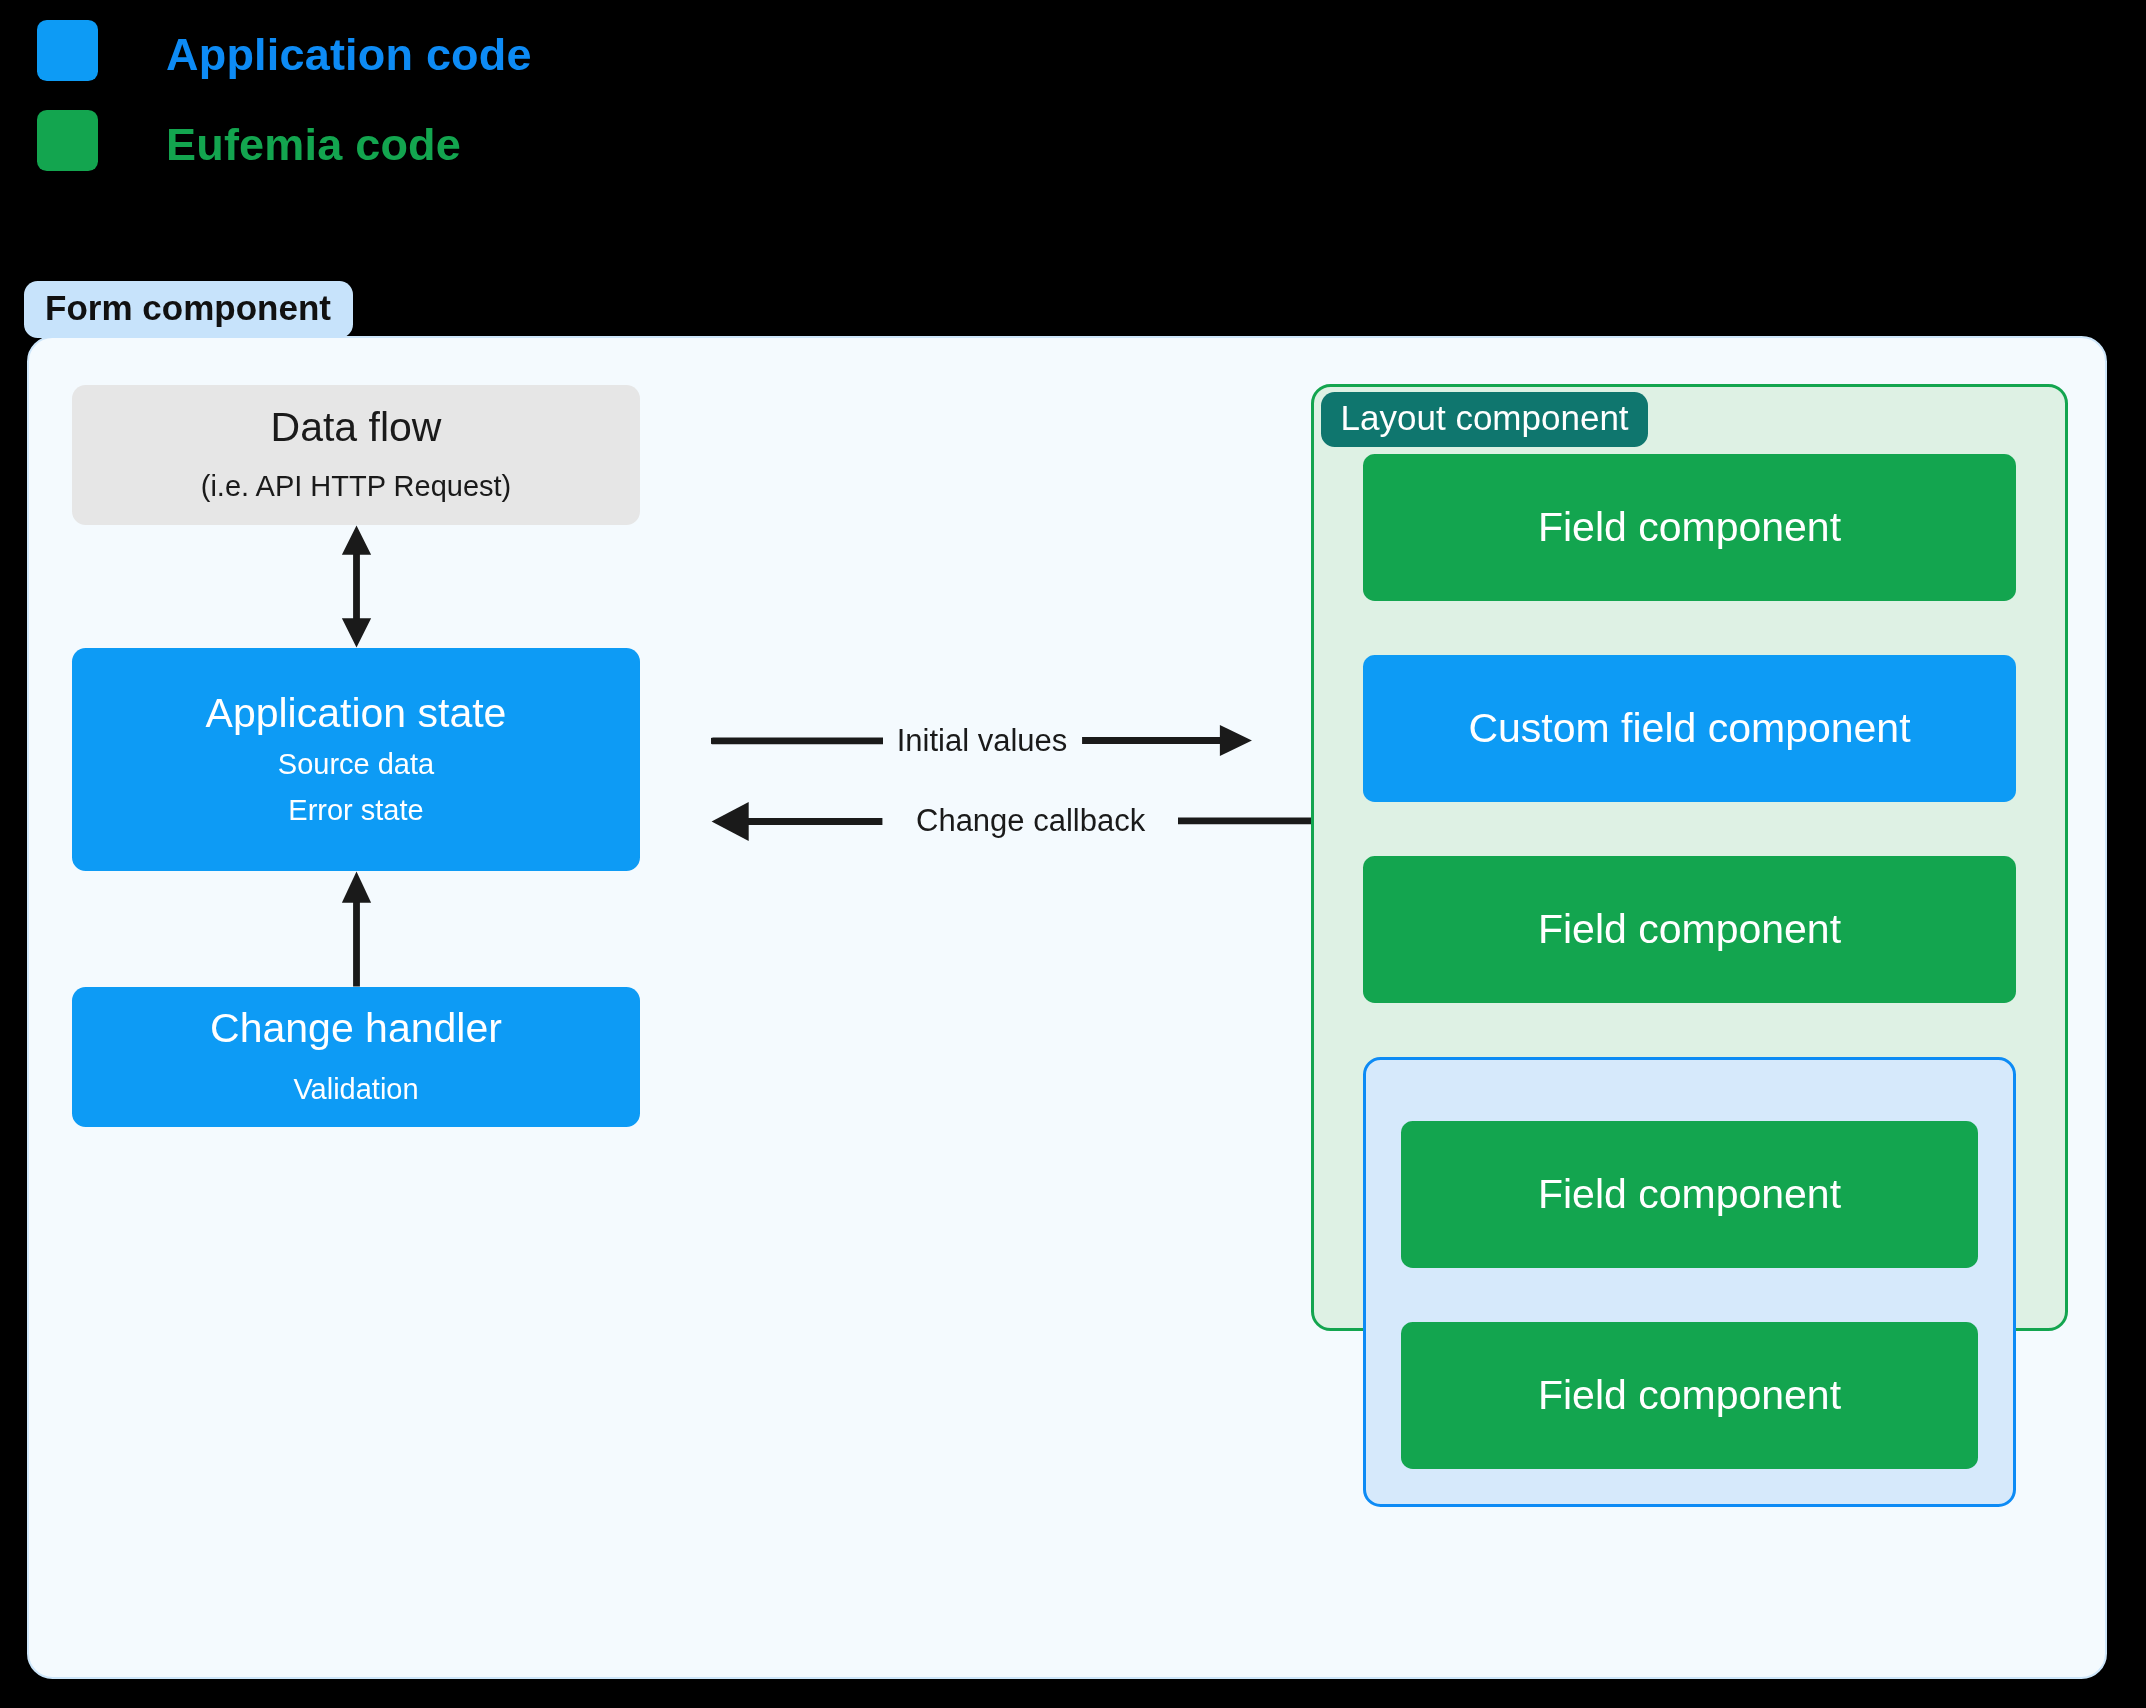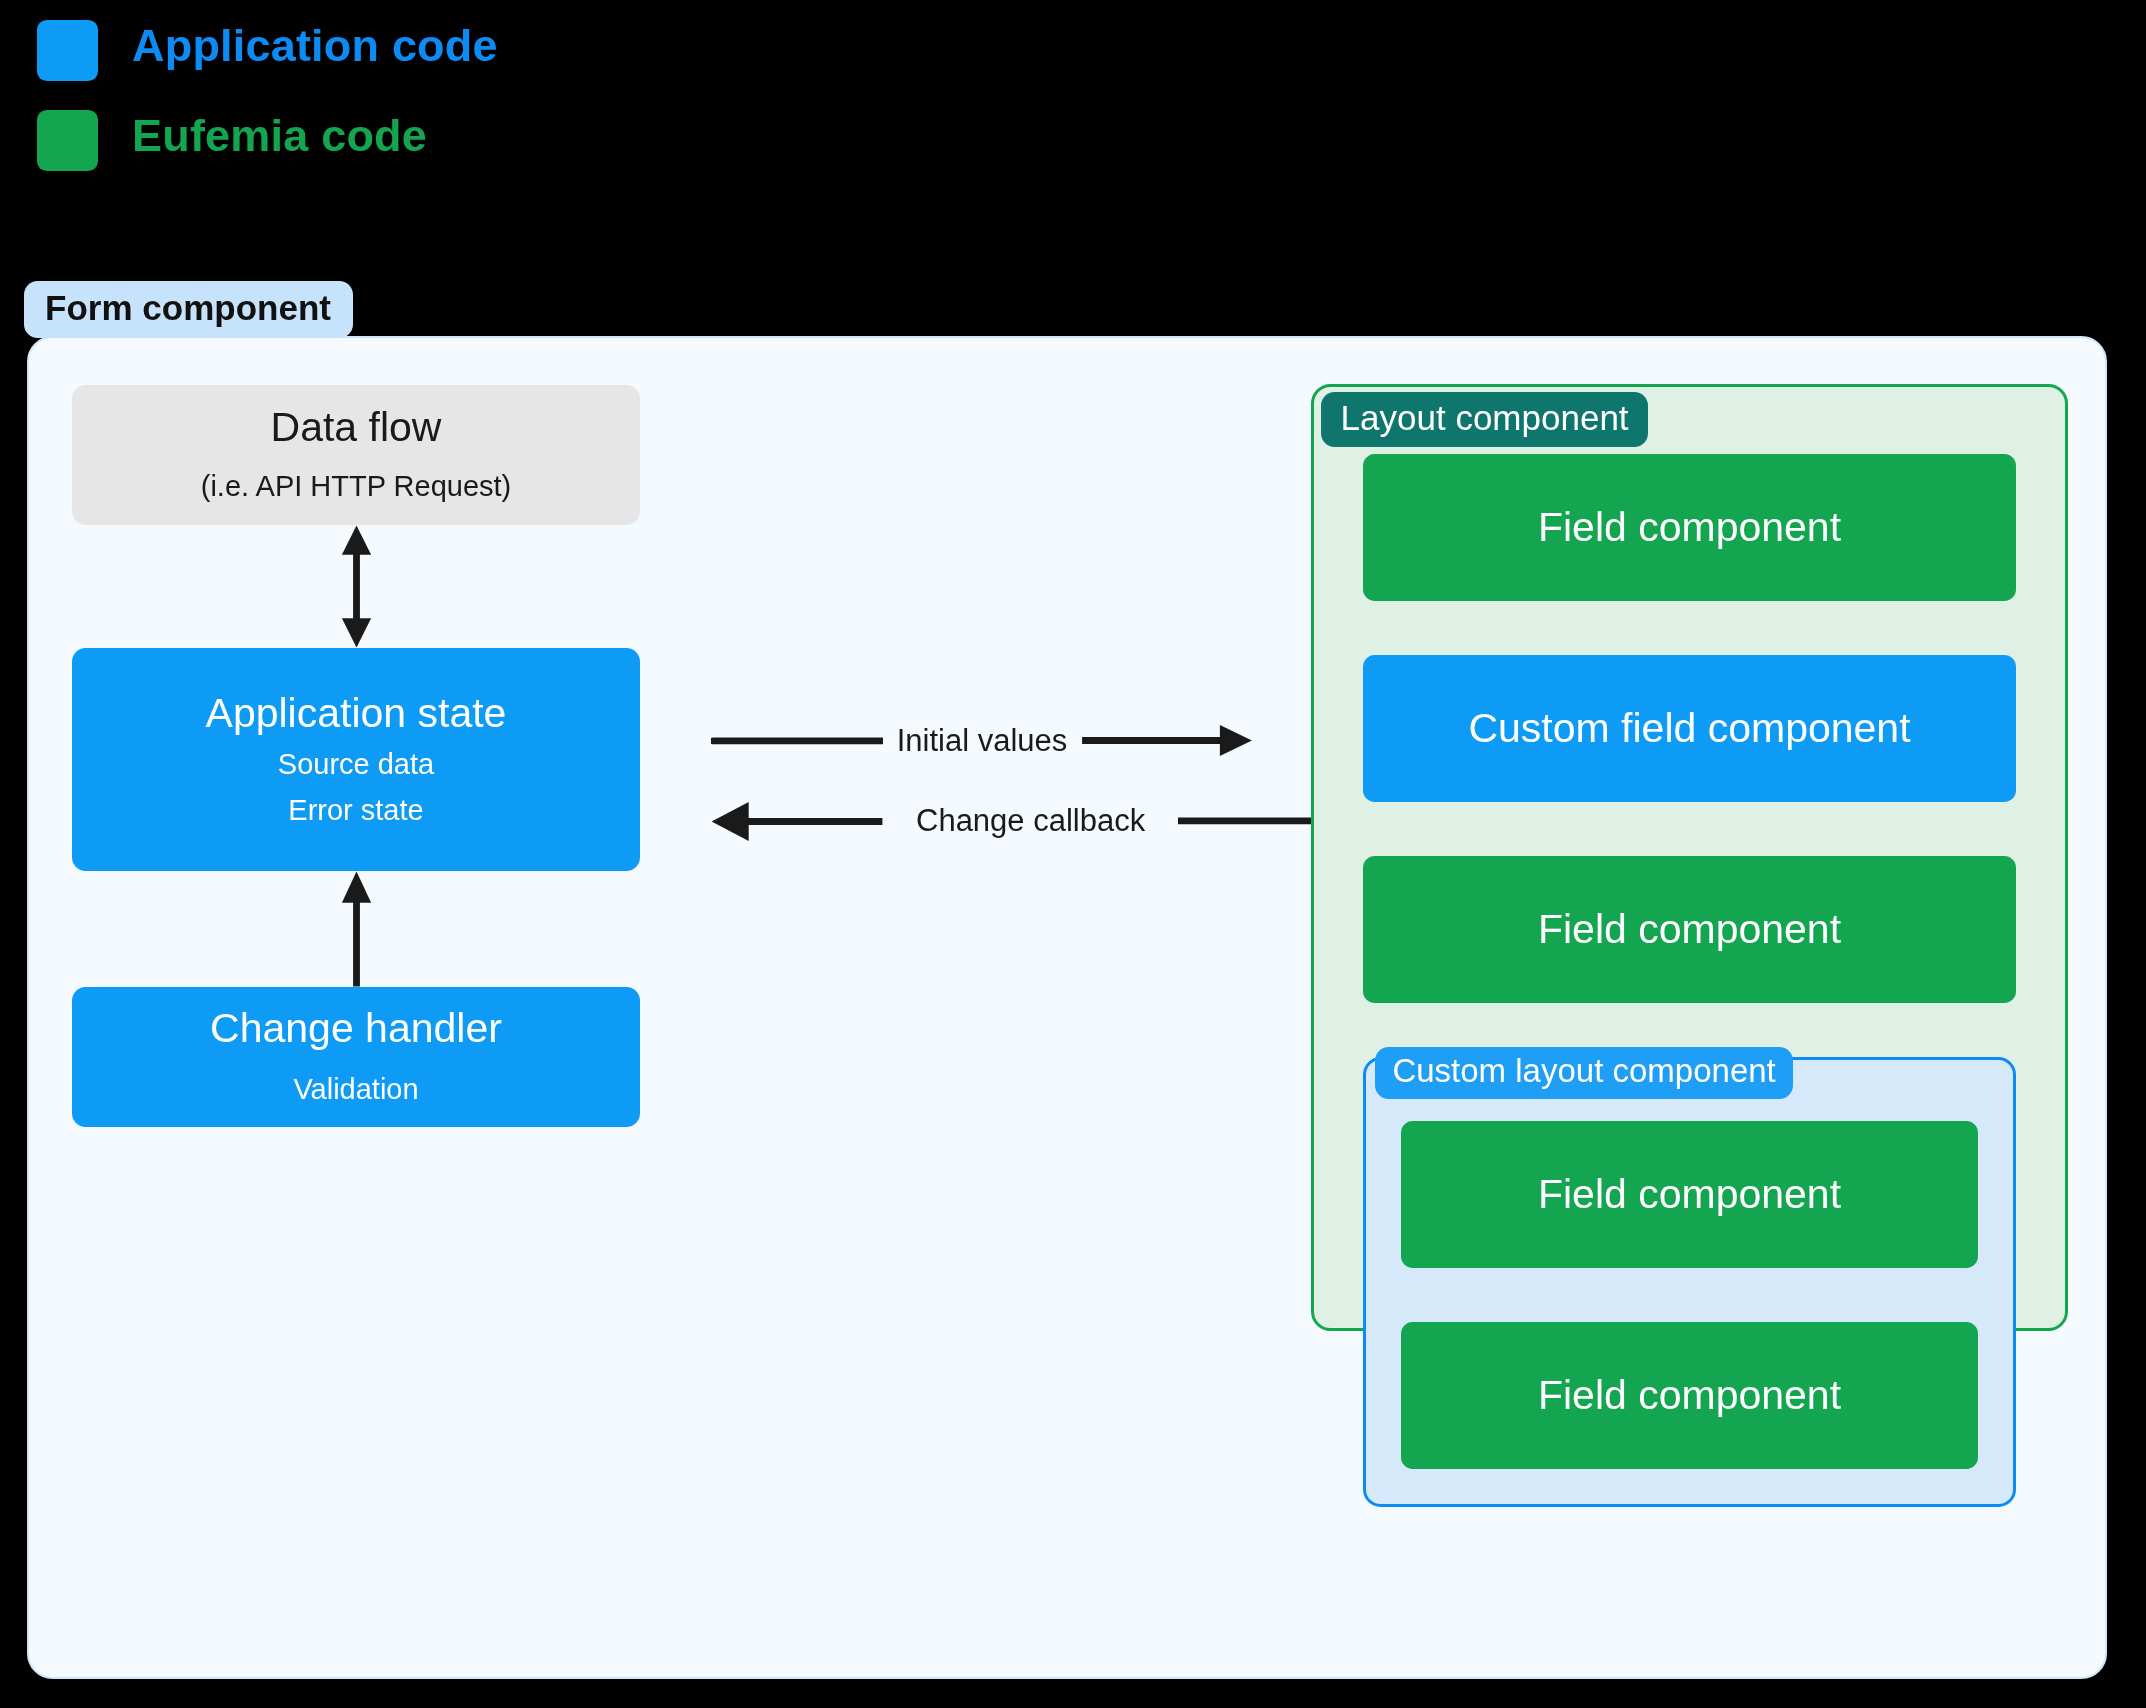--- a/index.html
+++ b/index.html
@@ -19,22 +19,22 @@
   .legend {
     position: absolute;
     left: 37px;
     top: 19.6px;
     display: flex;
     flex-direction: column;
     gap: 29px;
   }
   .legend-row {
     display: flex;
-    align-items: flex-start;
-    gap: 34px;
+    align-items: flex-end;
+    gap: 68px;
   }
   .legend-swatch {
     width: 61px;
     height: 61px;
     border-radius: 9.8px;
     flex: none;
   }
   .legend-label {
     font-size: 45px;
     font-weight: 700;
@@ -311,21 +311,20 @@
   <div class="field-box field-blue">
     <span>Custom field component</span>
   </div>
   <div class="stack-gap"></div>
 
   <div class="field-box field-green">
     <span>Field component</span>
   </div>
 
   <div class="custom-wrap">
-    <div class="custom-badge">Custom layout component</div>
     <div class="custom-container">
       <div class="field-box field-green">
         <span>Field component</span>
       </div>
       <div class="stack-gap"></div>
       <div class="field-box field-green">
         <span>Field component</span>
       </div>
     </div>
   </div>

